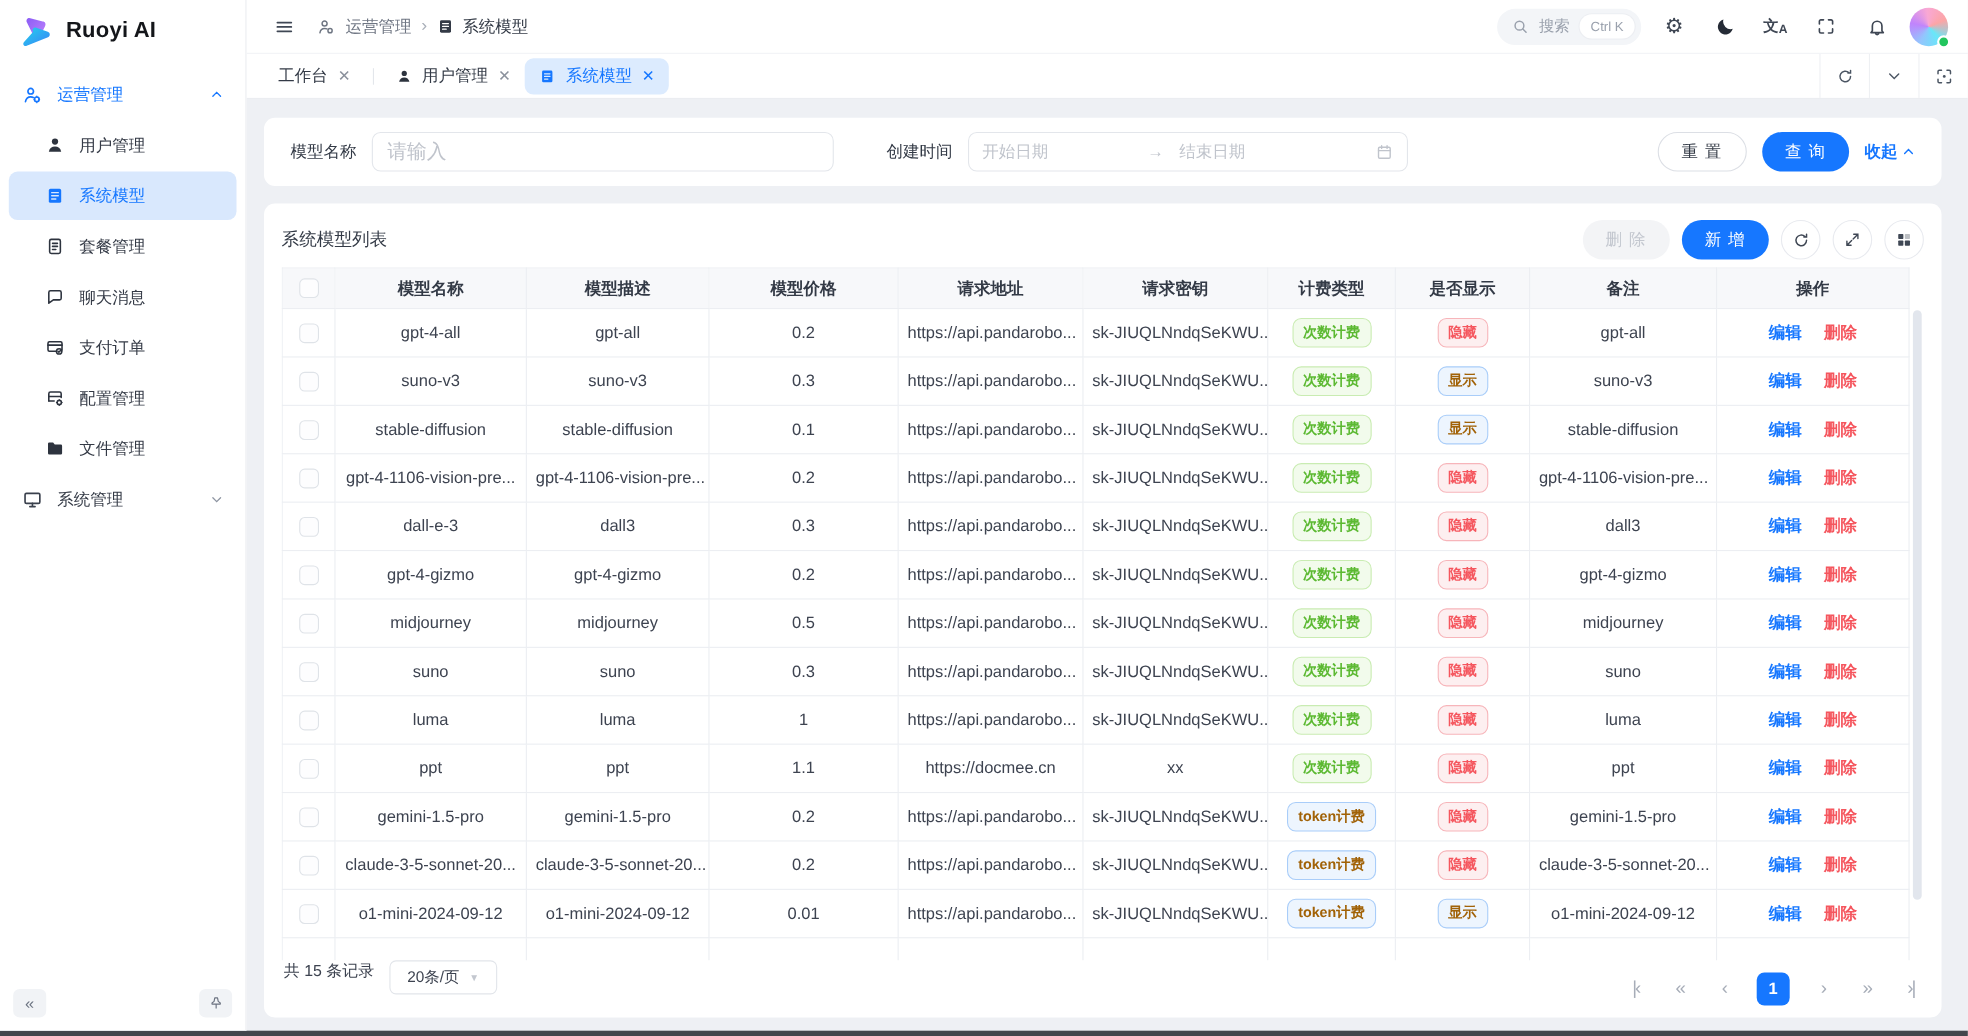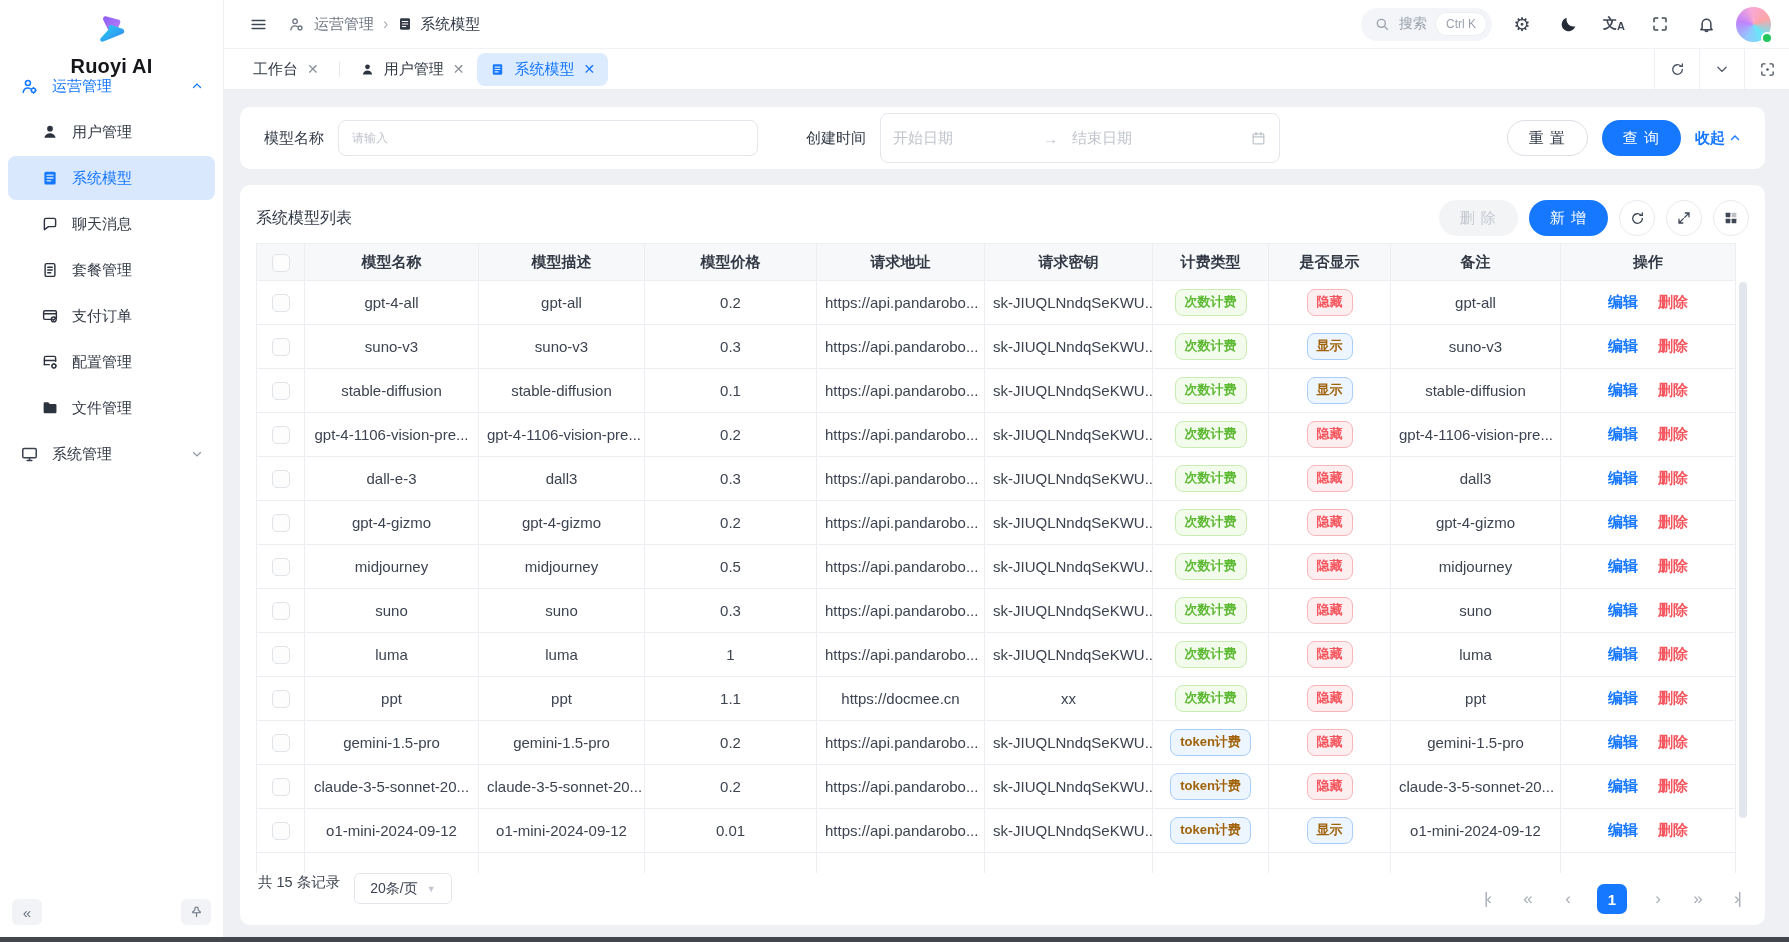--- a/index.html
+++ b/index.html
@@ -12,21 +12,21 @@
     color: #333a46;
   }
   svg { display:block; }
 
   
   .sidebar {
     position:absolute; left:0; top:0; bottom:5px; width:224px;
     background:#fff; border-right:1px solid #eef0f3; z-index:3;
     display:flex; flex-direction:column;
   }
-  .logo-row { display:flex; align-items:center; gap:10px; padding:11px 16px; height:56px;flex-direction:column; }
+  .logo-row { display:flex; align-items:center; gap:10px; padding:11px 16px; height:56px; }
   .logo-text { font-size:20px; font-weight:700; color:#14161a; letter-spacing:.2px; }
   .menu { flex:1; padding:8px 8px 0; }
   .s-item, .s-child {
     display:flex; align-items:center; gap:13px; height:44px; padding:0 12px;
     border-radius:8px; font-size:15px; font-weight:500; color:#343a46; cursor:pointer; margin-bottom:2px;
   }
   .s-child { padding-left:32px; }
   .s-chev { margin-left:auto; color:#8f96a3; }
   .s-item.blue, .s-item.blue .s-chev { color:#1677ff; }
   .s-child.active { background:#d9e8fd; color:#1677ff; }
@@ -71,24 +71,24 @@
   .tab-tool { width:45px; display:flex; align-items:center; justify-content:center; border-left:1px solid #eef0f3; color:#4b5563; cursor:pointer; }
 
   
   .content { position:absolute; left:224px; top:90px; right:0; bottom:5px; padding:17px 24px 12px 16px;
     display:flex; flex-direction:column; }
 
   .filter-card { background:#fff; border-radius:10px; height:62px; flex:none;
     display:flex; align-items:center; padding:0 24px; }
   .f-label { font-size:15px; color:#333a46; margin-right:14px; flex:none; }
   .f-input { width:420px; height:36px; border:1px solid #e3e6eb; border-radius:8px; padding:0 13px;
-    font-size:12px; color:#1d4ed8; outline:none; font-family:inherit; }
+    font-size:18px; color:#1d4ed8; outline:none; font-family:inherit; }
   .f-input::placeholder { color:#c0c4cc; }
   .f-gap { width:48px; }
-  .range { width:400px; height:50px; border:1px solid #e3e6eb; border-radius:8px; display:flex;
+  .range { width:400px; height:36px; border:1px solid #e3e6eb; border-radius:8px; display:flex;
     align-items:center; padding:0 12px; color:#c0c4cc; font-size:15px; cursor:pointer; }
   .range .ph1 { width:150px; }
   .range .arr { color:#c0c4cc; margin-right:14px; }
   .range .ph2 { flex:1; }
   .filter-right { margin-left:auto; display:flex; align-items:center; gap:14px; }
 
   .btn { height:36px; border-radius:18px; display:inline-flex; align-items:center; justify-content:center;
     font-size:15px; padding:0 21px; cursor:pointer; font-family:inherit; letter-spacing:1px; }
   .btn-outline { border:1px solid #dcdfe5; color:#333a46; background:#fff; }
   .btn-primary { background:#1677ff; color:#fff; border:none; }
@@ -191,35 +191,35 @@
         <svg width="18" height="18" viewBox="0 0 24 24">
             <rect x="4.5" y="3.5" width="15" height="17" rx="2" fill="#1677ff"></rect>
             <path d="M8 8.2h8M8 12h8M8 15.8h5" stroke="#d9e8fd" stroke-width="1.7" stroke-linecap="round"></path>
           </svg>
       </span>
       <span>系统模型</span>
     </div>
 
     <div class="s-child">
       <span class="s-ic">
-        <svg width="18" height="18" viewBox="0 0 24 24" fill="none" stroke="#2d333e" stroke-width="1.9" stroke-linejoin="round">
-            <path d="M4.5 6.5a2 2 0 0 1 2-2h11a2 2 0 0 1 2 2v7a2 2 0 0 1-2 2H10l-5.5 4z"></path>
-          </svg>
-      </span>
-      <span>聊天消息</span>
-    </div>
-
-    <div class="s-child">
-      <span class="s-ic">
         <svg width="18" height="18" viewBox="0 0 24 24" fill="none" stroke="#2d333e" stroke-width="1.9" stroke-linecap="round">
             <rect x="5.5" y="3.5" width="13" height="17" rx="2"></rect>
             <path d="M9 8.3h6M9 12h6M9 15.7h4"></path>
           </svg>
       </span>
       <span>套餐管理</span>
+    </div>
+
+    <div class="s-child">
+      <span class="s-ic">
+        <svg width="18" height="18" viewBox="0 0 24 24" fill="none" stroke="#2d333e" stroke-width="1.9" stroke-linejoin="round">
+            <path d="M4.5 6.5a2 2 0 0 1 2-2h11a2 2 0 0 1 2 2v7a2 2 0 0 1-2 2H10l-5.5 4z"></path>
+          </svg>
+      </span>
+      <span>聊天消息</span>
     </div>
 
     <div class="s-child">
       <span class="s-ic">
         <svg width="18" height="18" viewBox="0 0 24 24" fill="none" stroke="#2d333e" stroke-width="1.9" stroke-linecap="round">
             <rect x="3.5" y="5" width="17" height="11.5" rx="1.8"></rect>
             <path d="M3.5 9h17"></path>
             <circle cx="17" cy="16.6" r="3.2" fill="#fff"></circle>
             <path d="M15.7 16.6l1 1 1.7-1.9"></path>
           </svg>

